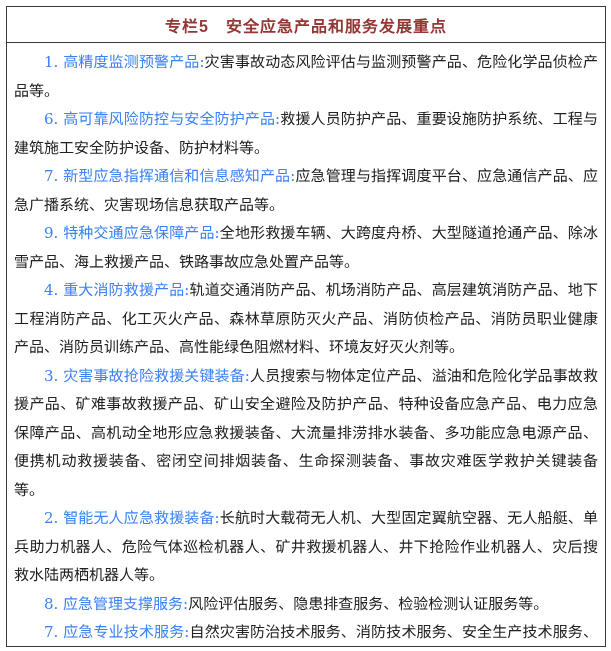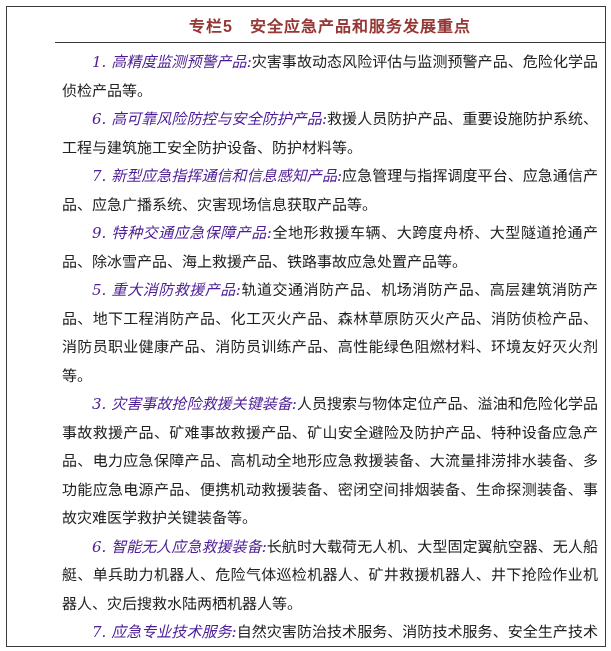--- a/index.html
+++ b/index.html
@@ -16,21 +16,20 @@
   }
   .panel {
     position: absolute;
     left: 6px;
     top: 6px;
     width: 600px;
     height: 641px;
     border: 1px solid #3a3a3a;
     box-sizing: border-box;
     background: #ffffff;
-    padding-left: 48px;
   }
   .panel-title-row {
     height: 36px;
     border-bottom: 1px solid #3a3a3a;
     display: flex;
     align-items: center;
     justify-content: center;
     box-sizing: border-box;
   }
   .panel-title {
@@ -46,36 +45,36 @@
   .item {
     margin: 0;
     font-size: 15px;
     line-height: 28.5px;
     color: #212121;
     text-indent: 2em;
     text-align: justify;
     font-family: "Liberation Sans", sans-serif;
   }
   .item .lead {
-    font-style: italic;
-    color: #4c1d95;
+    color: #3b82f6;
     font-family: "DejaVu Serif", serif;
   }
 </style>
 </head>
 <body>
 
 <div class="panel">
   <div class="panel-title-row">
     <span class="panel-title">专栏5　安全应急产品和服务发展重点</span>
   </div>
   <div class="panel-content">
     <p class="item"><span class="lead">1. 高精度监测预警产品:</span><span>灾害事故动态风险评估与监测预警产品、危险化学品侦检产品等。</span></p>
     <p class="item"><span class="lead">6. 高可靠风险防控与安全防护产品:</span><span>救援人员防护产品、重要设施防护系统、工程与建筑施工安全防护设备、防护材料等。</span></p>
     <p class="item"><span class="lead">7. 新型应急指挥通信和信息感知产品:</span><span>应急管理与指挥调度平台、应急通信产品、应急广播系统、灾害现场信息获取产品等。</span></p>
     <p class="item"><span class="lead">9. 特种交通应急保障产品:</span><span>全地形救援车辆、大跨度舟桥、大型隧道抢通产品、除冰雪产品、海上救援产品、铁路事故应急处置产品等。</span></p>
-    <p class="item"><span class="lead">5. 重大消防救援产品:</span><span>轨道交通消防产品、机场消防产品、高层建筑消防产品、地下工程消防产品、化工灭火产品、森林草原防灭火产品、消防侦检产品、消防员职业健康产品、消防员训练产品、高性能绿色阻燃材料、环境友好灭火剂等。</span></p>
+    <p class="item"><span class="lead">4. 重大消防救援产品:</span><span>轨道交通消防产品、机场消防产品、高层建筑消防产品、地下工程消防产品、化工灭火产品、森林草原防灭火产品、消防侦检产品、消防员职业健康产品、消防员训练产品、高性能绿色阻燃材料、环境友好灭火剂等。</span></p>
     <p class="item"><span class="lead">3. 灾害事故抢险救援关键装备:</span><span>人员搜索与物体定位产品、溢油和危险化学品事故救援产品、矿难事故救援产品、矿山安全避险及防护产品、特种设备应急产品、电力应急保障产品、高机动全地形应急救援装备、大流量排涝排水装备、多功能应急电源产品、便携机动救援装备、密闭空间排烟装备、生命探测装备、事故灾难医学救护关键装备等。</span></p>
-    <p class="item"><span class="lead">6. 智能无人应急救援装备:</span><span>长航时大载荷无人机、大型固定翼航空器、无人船艇、单兵助力机器人、危险气体巡检机器人、矿井救援机器人、井下抢险作业机器人、灾后搜救水陆两栖机器人等。</span></p>
+    <p class="item"><span class="lead">2. 智能无人应急救援装备:</span><span>长航时大载荷无人机、大型固定翼航空器、无人船艇、单兵助力机器人、危险气体巡检机器人、矿井救援机器人、井下抢险作业机器人、灾后搜救水陆两栖机器人等。</span></p>
+    <p class="item"><span class="lead">8. 应急管理支撑服务:</span><span>风险评估服务、隐患排查服务、检验检测认证服务等。</span></p>
     <p class="item"><span class="lead">7. 应急专业技术服务:</span><span>自然灾害防治技术服务、消防技术服务、安全生产技术服务、应急测绘技术服务、安保技术服务、应急医学服务等。</span></p>
 
   </div>
 </div>
 
 </body></html>

